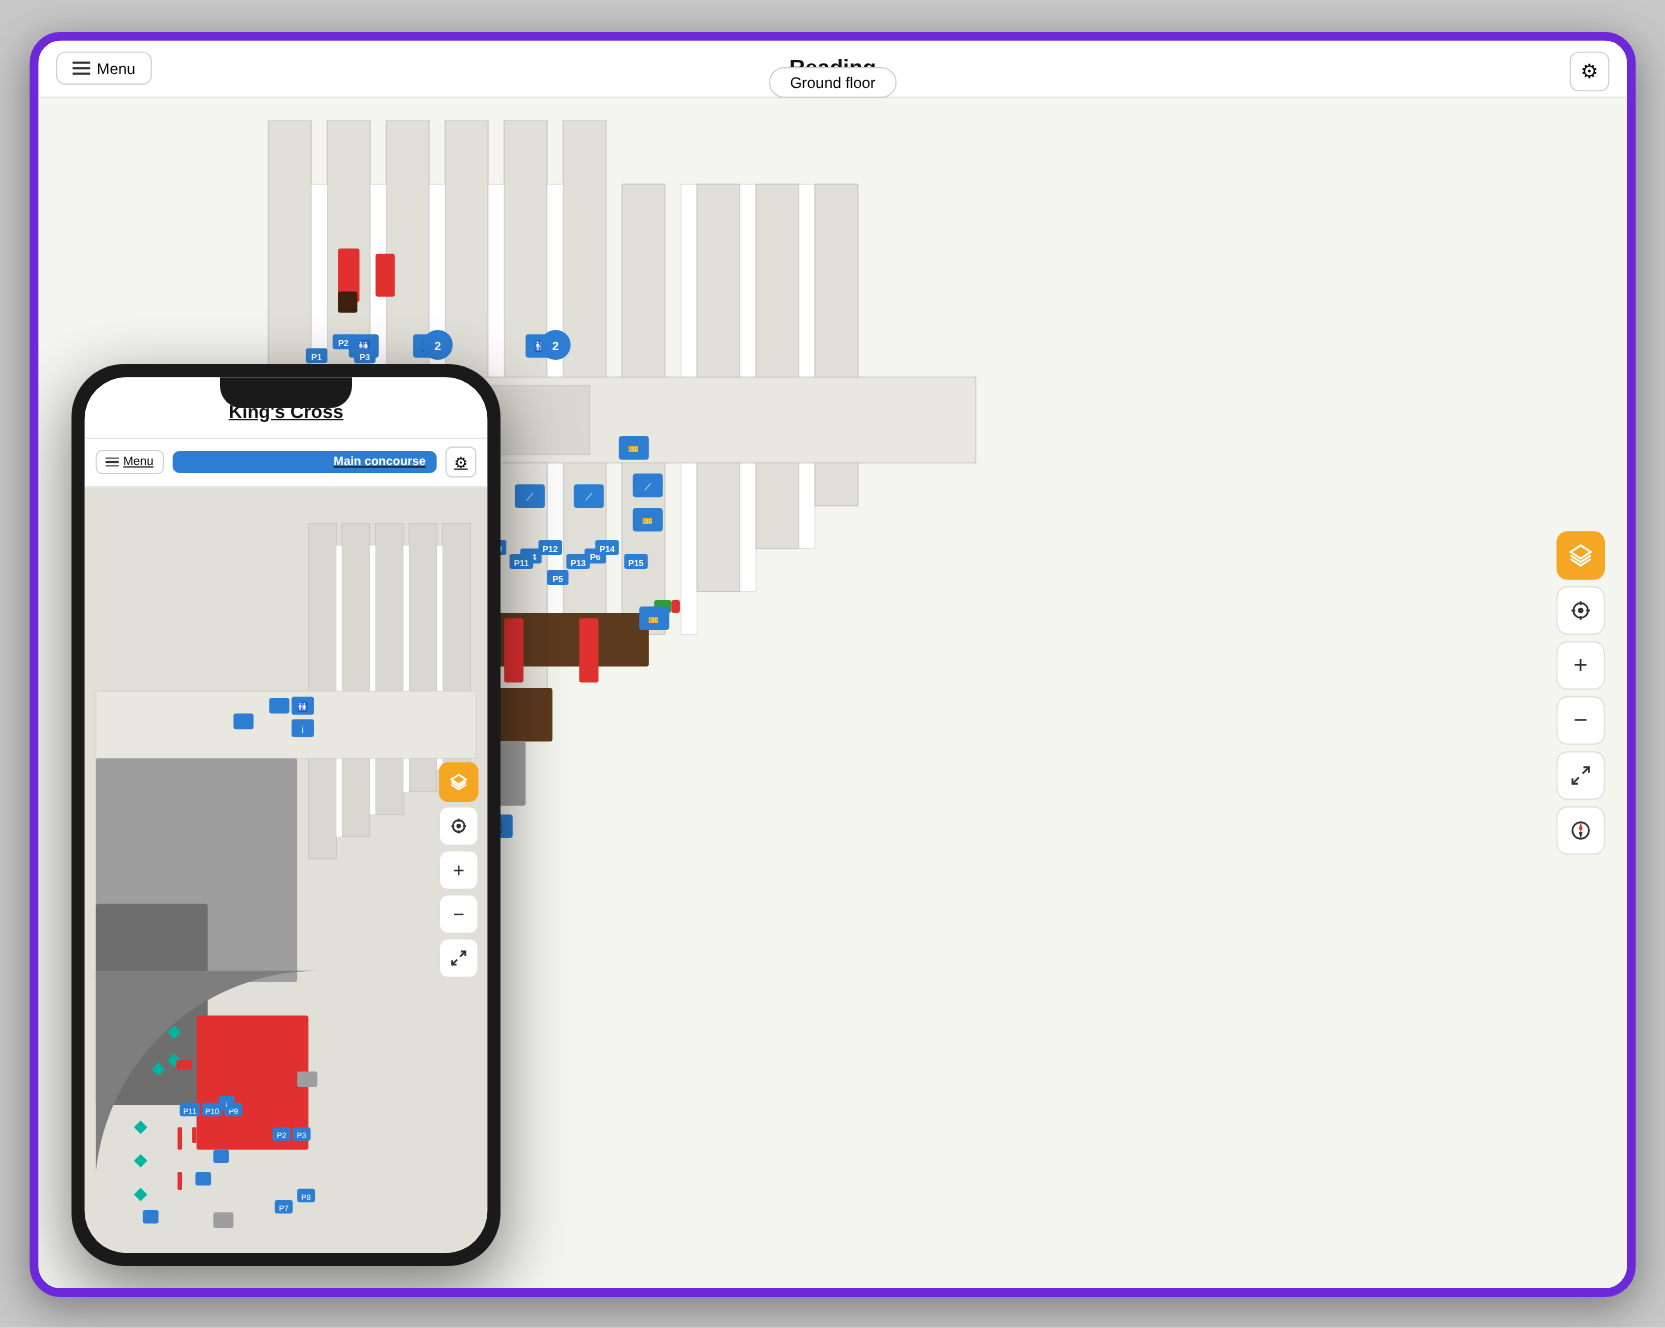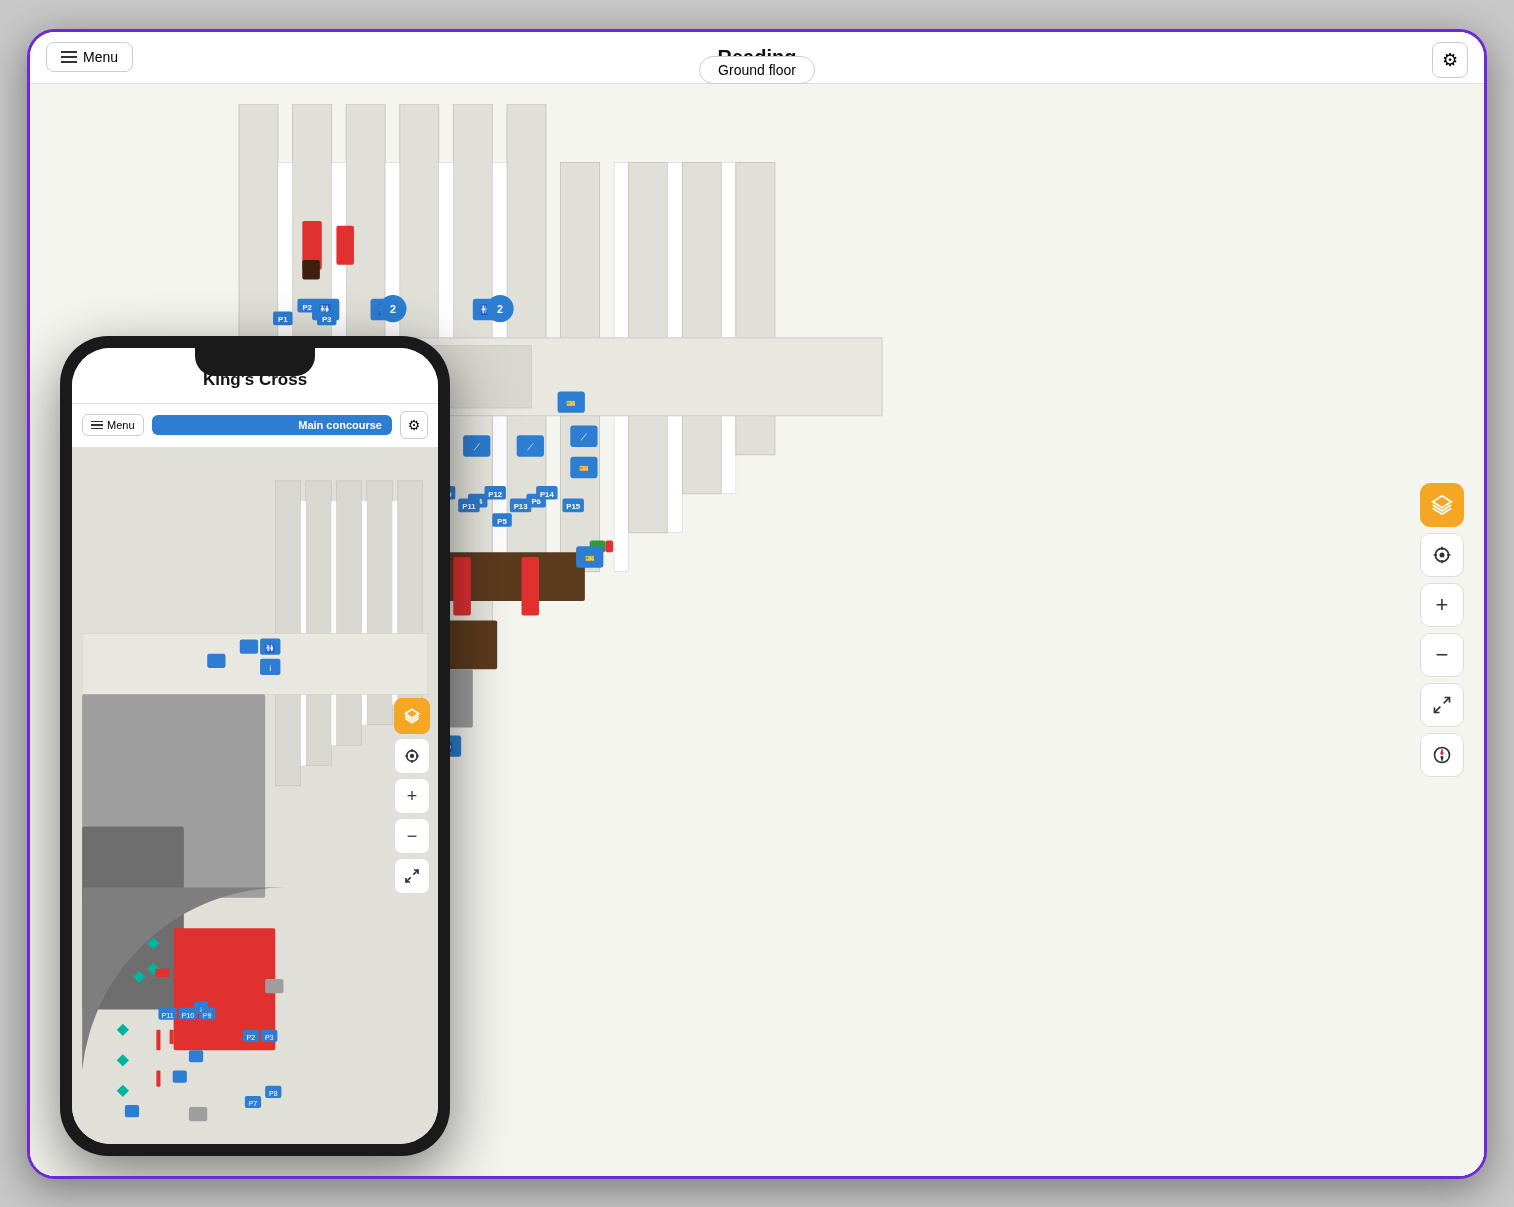--- a/index.html
+++ b/index.html
@@ -9,21 +9,21 @@
       align-items: center;
       justify-content: center;
       min-height: 100vh;
       font-family: -apple-system, BlinkMacSystemFont, 'Segoe UI', sans-serif;
     }
     .tablet-frame {
       width: 1460px;
       height: 1150px;
       background: #f0f0f0;
       border-radius: 28px;
-      border: 3px solid #6d28d9;
+      border: 8px solid #6d28d9;
       position: relative;
       overflow: hidden;
       box-shadow: 0 10px 40px rgba(0,0,0,0.4);
     }
     .tablet-inner {
       width: 100%;
       height: 100%;
       background: #fff;
       border-radius: 20px;
       overflow: hidden;
@@ -161,20 +161,21 @@
       z-index: 50;
     }
     .phone-frame {
       width: 100%;
       height: 100%;
       background: #1a1a1a;
       border-radius: 48px;
       padding: 12px;
       box-shadow: 0 20px 60px rgba(0,0,0,0.5);
       position: relative;
+      text-decoration: underline;
     }
     .phone-notch {
       position: absolute;
       top: 12px;
       left: 50%;
       transform: translateX(-50%);
       width: 120px;
       height: 28px;
       background: #1a1a1a;
       border-radius: 0 0 20px 20px;

